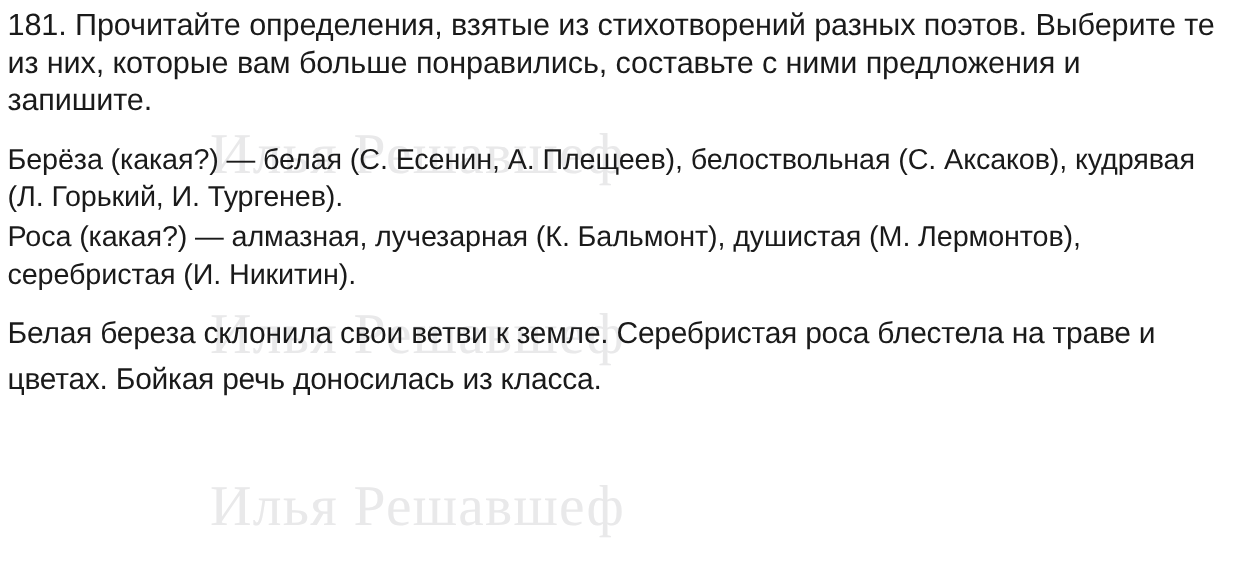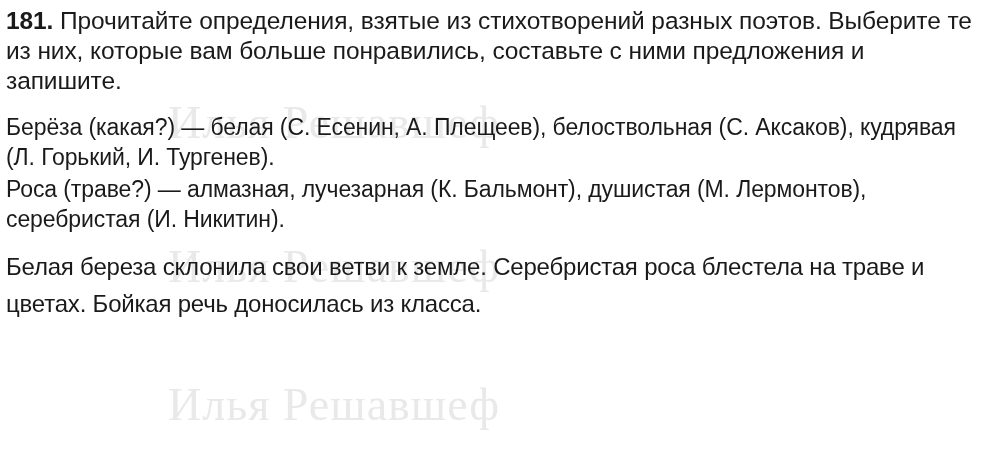--- a/index.html
+++ b/index.html
@@ -48,21 +48,21 @@
     position: relative;
     z-index: 1;
   }
   .task-intro {
     font-size: 24.5px;
     line-height: 30px;
     margin: 0 0 16px 0;
     letter-spacing: -0.1px;
   }
   .task-number {
-    font-weight: bold;
+    font-weight: normal;
   }
   .block {
     font-size: 23px;
     line-height: 30px;
     margin: 0 0 2px 0;
     letter-spacing: -0.1px;
   }
   .block.first {
     margin-bottom: 2px;
   }
@@ -85,18 +85,18 @@
   </div>
 
   <div class="content">
 
     <p class="task-intro">
       <span class="task-number">181.</span>
       <span>Прочитайте определения, взятые из стихотворений разных поэтов. Выберите те из них, которые вам больше понравились, составьте с ними предложения и запишите.</span>
     </p>
 
     <p class="block first">Берёза (какая?) — белая (С. Есенин, А. Плещеев), белоствольная (С. Аксаков), кудрявая (Л. Горький, И. Тургенев).</p>
-    <p class="block">Роса (траве?) — алмазная, лучезарная (К. Бальмонт), душистая (М. Лермонтов), серебристая (И. Никитин).</p>
+    <p class="block">Роса (какая?) — алмазная, лучезарная (К. Бальмонт), душистая (М. Лермонтов), серебристая (И. Никитин).</p>
 
     <p class="answer">Белая береза склонила свои ветви к земле. Серебристая роса блестела на траве и цветах.  Бойкая речь доносилась из класса.</p>
 
   </div>
 </div>
 
 </body></html>

